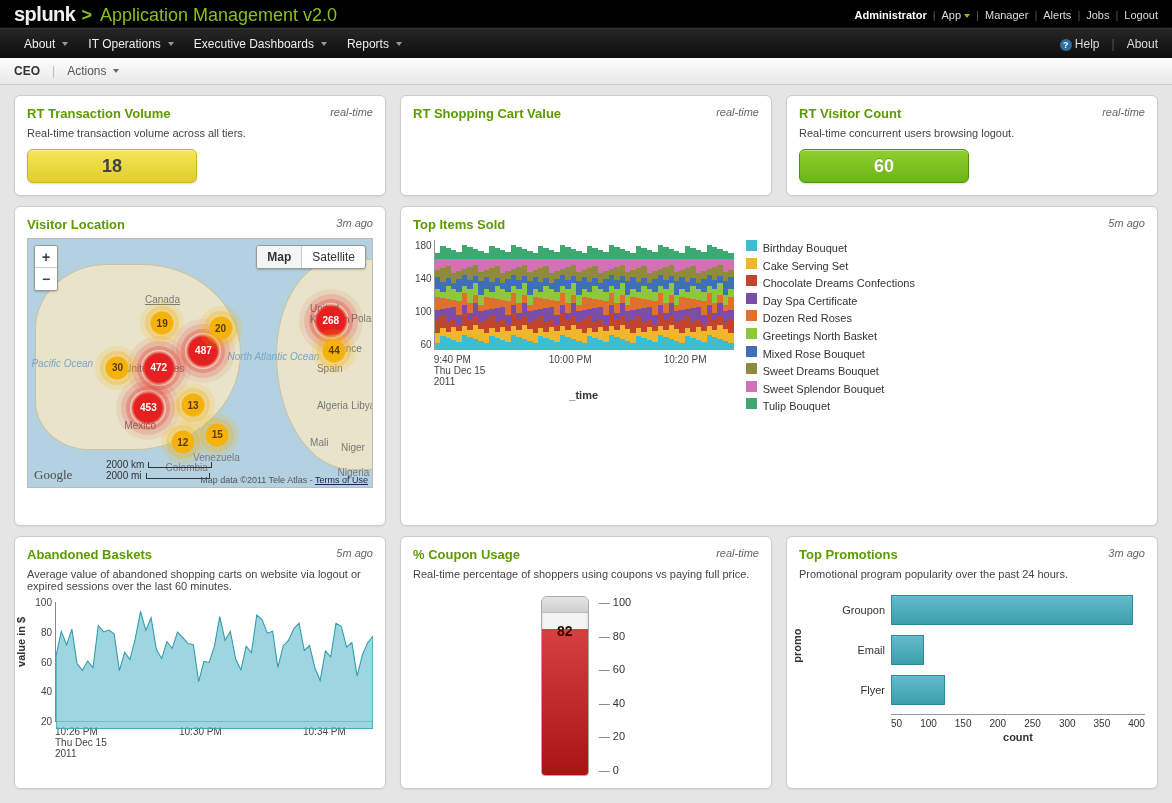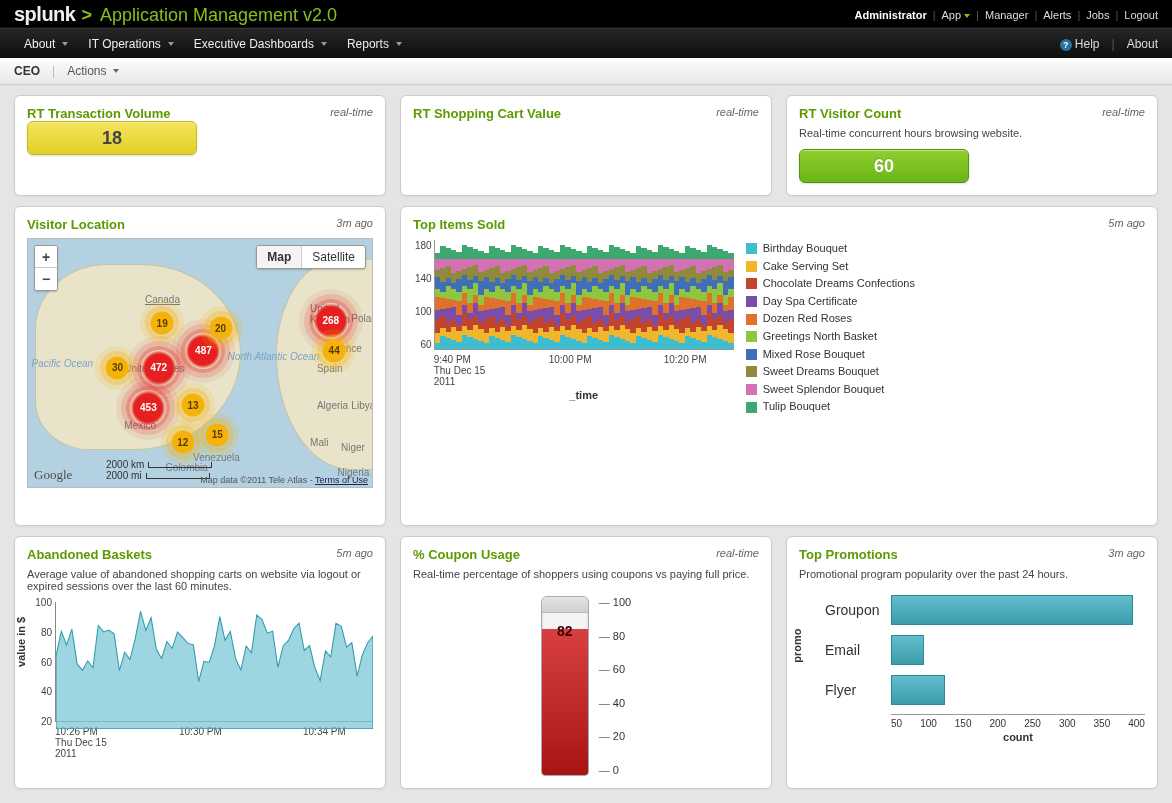--- a/index.html
+++ b/index.html
@@ -108,21 +108,21 @@
   .map-attrib{position:absolute;bottom:2px;right:4px;font-size:9px;color:#555;}
   .map-attrib a{color:#225;text-decoration:underline;}
   
   .chartbox{display:flex;gap:8px;}
   .axis-y{display:flex;flex-direction:column;justify-content:space-between;align-items:flex-end;height:110px;font-size:10px;color:#444;padding:0 2px;}
   .stack-area{flex:1;display:flex;flex-direction:column;}
   .stackchart{height:110px;display:flex;align-items:flex-end;gap:0;border-left:1px solid #999;border-bottom:1px solid #999;}
   .stackbar{flex:1;display:flex;flex-direction:column-reverse;}
   .seg{width:100%;}
   .legend{font-size:11px;line-height:1.6;margin-left:4px;}
-  .legend-row{display:flex;align-items:center;gap:6px;}
+  .legend-row{display:flex;gap:6px;}
   .swatch{width:11px;height:11px;}
   .xaxis{display:flex;justify-content:space-between;font-size:10px;color:#444;margin-top:4px;}
   .xaxis .tick{width:70px;}
   .xaxis-title{text-align:center;font-size:11px;color:#333;margin-top:2px;font-weight:bold;}
   
   .linechart{position:relative;height:120px;border-left:1px solid #888;border-bottom:1px solid #888;margin-left:20px;}
   .linechart .ylab{position:absolute;left:-30px;font-size:10px;color:#444;transform:translateY(-50%);text-align:right;width:26px;}
   .linechart svg{position:absolute;inset:0;}
   .ylabel-rot{position:absolute;left:-6px;top:50%;transform:rotate(-90deg) translateX(40%);transform-origin:left;font-size:11px;font-weight:bold;color:#333;}
   .basket-wrap{position:relative;padding-left:8px;}
@@ -131,21 +131,21 @@
   .tube{width:48px;height:180px;background:linear-gradient(#f2f2f2,#fff);border:1px solid #aaa;border-radius:6px 6px 4px 4px;position:relative;overflow:hidden;box-shadow:inset 0 2px 3px rgba(0,0,0,0.15);}
   .tube-cap{position:absolute;top:0;left:0;right:0;height:16px;background:linear-gradient(#e5e5e5,#cfcfcf);border-bottom:1px solid #bbb;}
   .tube-fill{position:absolute;bottom:0;left:0;right:0;background:linear-gradient(#d84040,#a81414);}
   .tube-val{position:absolute;left:0;right:0;text-align:center;color:#3a0000;font-weight:bold;font-size:14px;}
   .gauge-scale{display:flex;flex-direction:column;justify-content:space-between;height:180px;font-size:11px;color:#333;}
   .gauge-scale div::before{content:"— ";color:#666;}
   
   .promo-wrap{position:relative;padding-left:26px;}
   .promo-ylabel{position:absolute;left:-2px;top:50%;transform:rotate(-90deg) translateX(30%);transform-origin:left;font-size:11px;font-weight:bold;}
   .hbar-row{display:flex;align-items:center;height:40px;gap:6px;}
-  .hbar-label{width:60px;font-size:14px;color:#333;}
+  .hbar-label{width:60px;text-align:right;font-size:11px;color:#333;}
   .hbar-track{flex:1;position:relative;}
   .hbar{height:30px;background:#4fb0bf;background:linear-gradient(#62bccb,#3d9dab);border:1px solid #2d8a99;}
   .hbar-xaxis{display:flex;gap:0;margin-left:66px;margin-top:4px;font-size:10px;color:#333;border-top:1px solid #999;padding-top:3px;justify-content:space-between;}
   .count-label{text-align:center;font-size:11px;font-weight:bold;margin-top:2px;margin-left:66px;}
 </style>
 </head>
 <body>
 
 <div class="topbar">
   <div class="brand">
@@ -201,36 +201,37 @@
     </span>
 </div>
 
 <div class="grid">
 
   <div class="panel">
     <div class="panel-head">
       <span class="panel-title">RT Transaction Volume</span>
       <span class="panel-time">real-time</span>
     </div>
+    <div class="panel-desc">Real-time transaction volume across all tiers.</div>
     <div class="metric metric-yellow">18</div>
   </div>
 
   <div class="panel">
     <div class="panel-head">
       <span class="panel-title">RT Shopping Cart Value</span>
       <span class="panel-time">real-time</span>
     </div>
   </div>
 
   <div class="panel">
     <div class="panel-head">
       <span class="panel-title">RT Visitor Count</span>
       <span class="panel-time">real-time</span>
     </div>
-    <div class="panel-desc">Real-time concurrent hours browsing website.</div>
+    <div class="panel-desc">Real-time concurrent users browsing logout.</div>
     <div class="metric metric-green">60</div>
   </div>
 
   <div class="panel" style="grid-column:span 1;min-height:320px">
     <div class="panel-head">
       <span class="panel-title">Visitor Location</span>
       <span class="panel-time">3m ago</span>
     </div>
     <div style="height:6px"></div>
     <div class="map-wrap">

